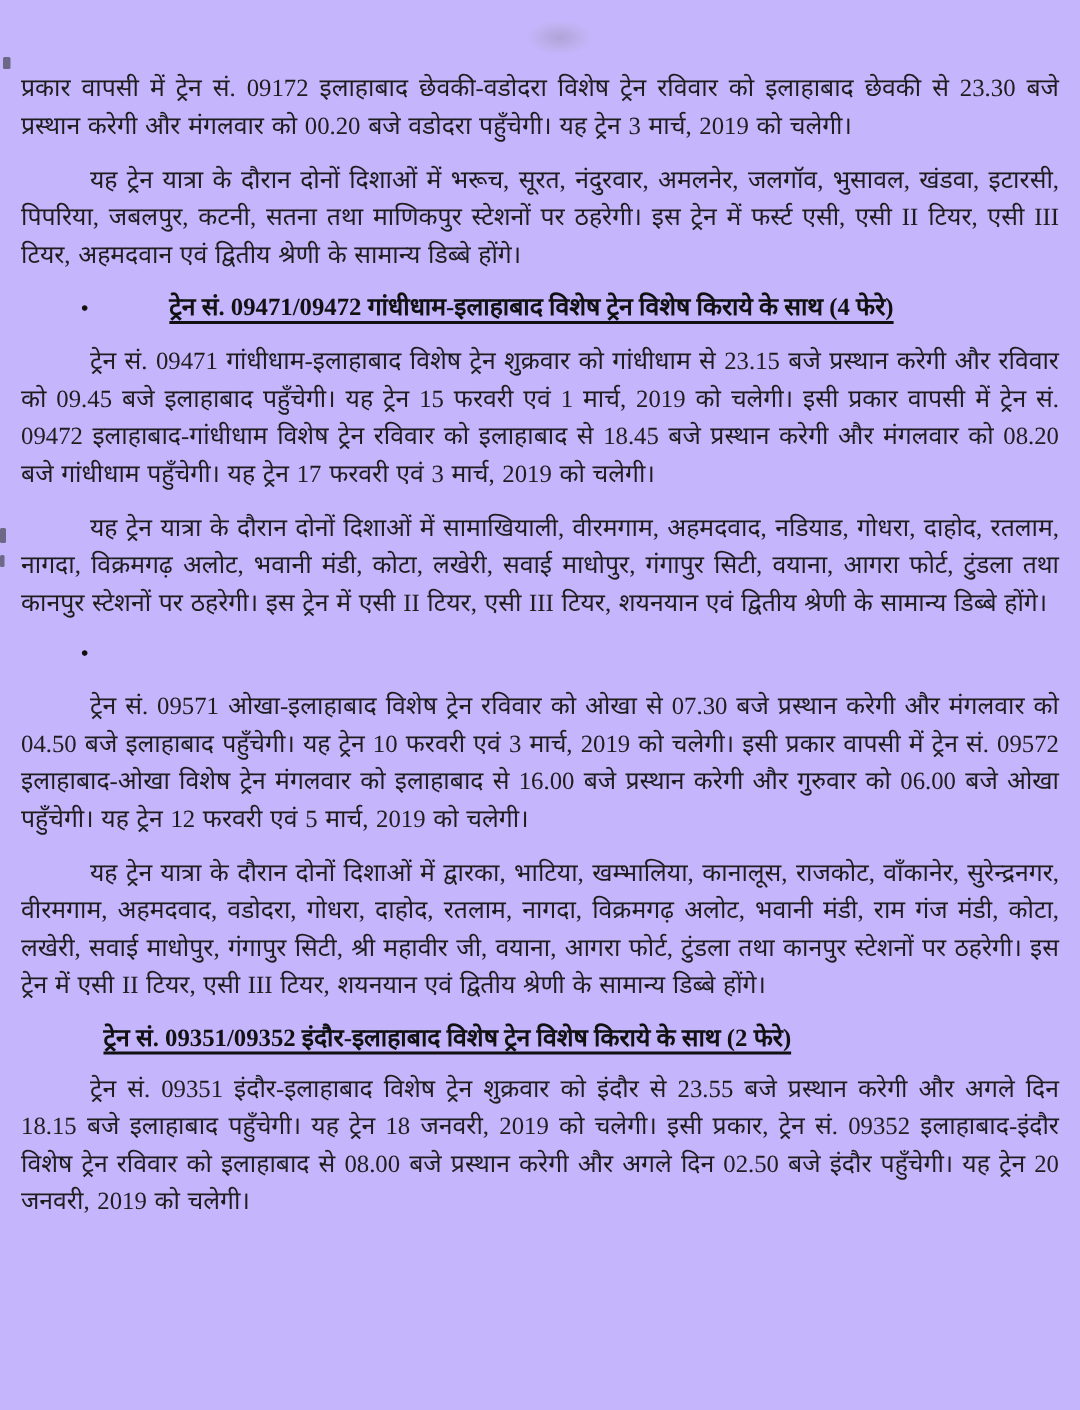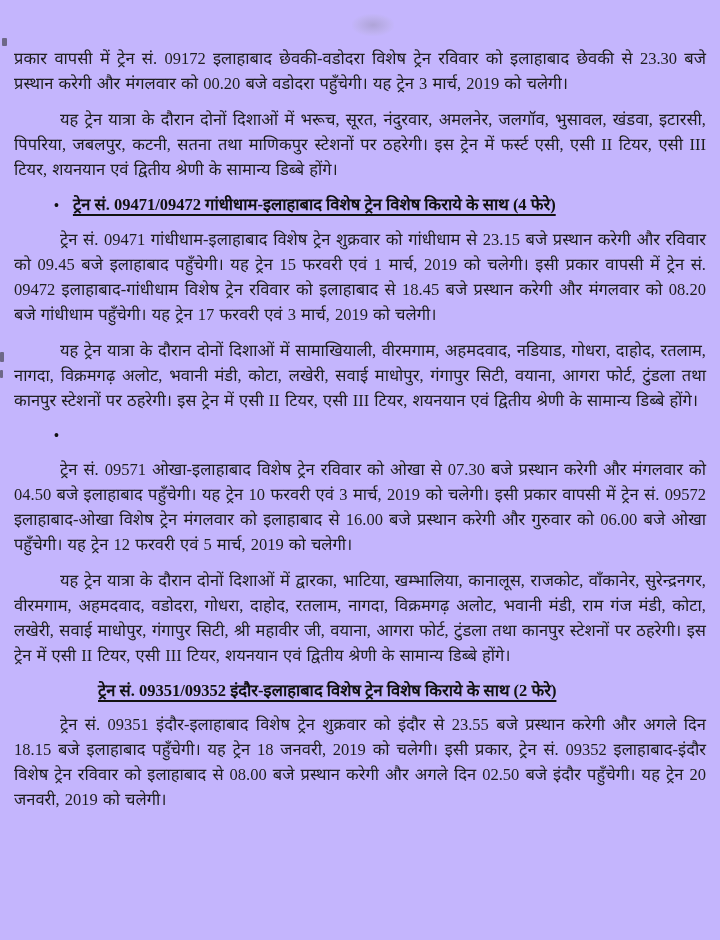--- a/index.html
+++ b/index.html
@@ -34,25 +34,26 @@
     margin: 6px 0 9px 0;
     color: #111;
     display: flex;
     align-items: baseline;
   }
   .heading .bullet {
     margin-left: 40px;
     margin-right: 14px;
     font-size: 14px;
   }
-  .heading.no-bullet .heading-text { margin-left: 84px; }
+  .heading.no-bullet .heading-text { margin-left: 55px; }
   .heading .heading-text {
     text-decoration: underline;
     text-underline-offset: 4px;
     text-decoration-thickness: 1.5px;
+    margin-left: 40px;
   }
   
   .smudge {
     position: absolute;
     top: 14px;
     left: 352px;
     width: 42px;
     height: 22px;
     background: radial-gradient(ellipse at center, rgba(120,120,120,0.28) 0%, rgba(160,160,160,0.12) 55%, rgba(255,255,255,0) 75%);
     pointer-events: none;
@@ -72,21 +73,21 @@
 
 <div class="page">
 
   <div class="smudge"></div>
   <div class="speck speck-1"></div>
   <div class="speck speck-2"></div>
   <div class="speck speck-3"></div>
 
   <p class="para">प्रकार वापसी में ट्रेन सं. 09172 इलाहाबाद छेवकी-वडोदरा विशेष ट्रेन रविवार को इलाहाबाद छेवकी से 23.30 बजे प्रस्थान करेगी और मंगलवार को 00.20 बजे वडोदरा पहुँचेगी। यह ट्रेन 3 मार्च, 2019 को चलेगी।</p>
 
-  <p class="para indent">यह ट्रेन यात्रा के दौरान दोनों दिशाओं में भरूच, सूरत, नंदुरवार, अमलनेर, जलगॉव, भुसावल, खंडवा, इटारसी, पिपरिया, जबलपुर, कटनी, सतना तथा माणिकपुर स्टेशनों पर ठहरेगी। इस ट्रेन में फर्स्ट एसी, एसी II टियर, एसी III टियर, शयनयान एवं द्वितीय श्रेणी के सामान्य डिब्बे होंगे।</p>
+  <p class="para indent">यह ट्रेन यात्रा के दौरान दोनों दिशाओं में भरूच, सूरत, नंदुरवार, अमलनेर, जलगॉव, भुसावल, खंडवा, इटारसी, पिपरिया, जबलपुर, कटनी, सतना तथा माणिकपुर स्टेशनों पर ठहरेगी। इस ट्रेन में फर्स्ट एसी, एसी II टियर, एसी III टियर, अहमदवान एवं द्वितीय श्रेणी के सामान्य डिब्बे होंगे।</p>
 
   <div class="heading">
     <span class="bullet">•</span>
     <span class="heading-text">ट्रेन सं. 09471/09472 गांधीधाम-इलाहाबाद विशेष ट्रेन विशेष किराये के साथ (4 फेरे)</span>
   </div>
 
   <p class="para indent">ट्रेन सं. 09471 गांधीधाम-इलाहाबाद विशेष ट्रेन शुक्रवार को गांधीधाम से 23.15 बजे प्रस्थान करेगी और रविवार को 09.45 बजे इलाहाबाद पहुँचेगी। यह ट्रेन 15 फरवरी एवं 1 मार्च, 2019 को चलेगी। इसी प्रकार वापसी में ट्रेन सं. 09472 इलाहाबाद-गांधीधाम विशेष ट्रेन रविवार को इलाहाबाद से 18.45 बजे प्रस्थान करेगी और मंगलवार को 08.20 बजे गांधीधाम पहुँचेगी। यह ट्रेन 17 फरवरी एवं 3 मार्च, 2019 को चलेगी।</p>
 
   <p class="para indent">यह ट्रेन यात्रा के दौरान दोनों दिशाओं में सामाखियाली, वीरमगाम, अहमदवाद, नडियाड, गोधरा, दाहोद, रतलाम, नागदा, विक्रमगढ़ अलोट, भवानी मंडी, कोटा, लखेरी, सवाई माधोपुर, गंगापुर सिटी, वयाना, आगरा फोर्ट, टुंडला तथा कानपुर स्टेशनों पर ठहरेगी। इस ट्रेन में एसी II टियर, एसी III टियर, शयनयान एवं द्वितीय श्रेणी के सामान्य डिब्बे होंगे।</p>
 

